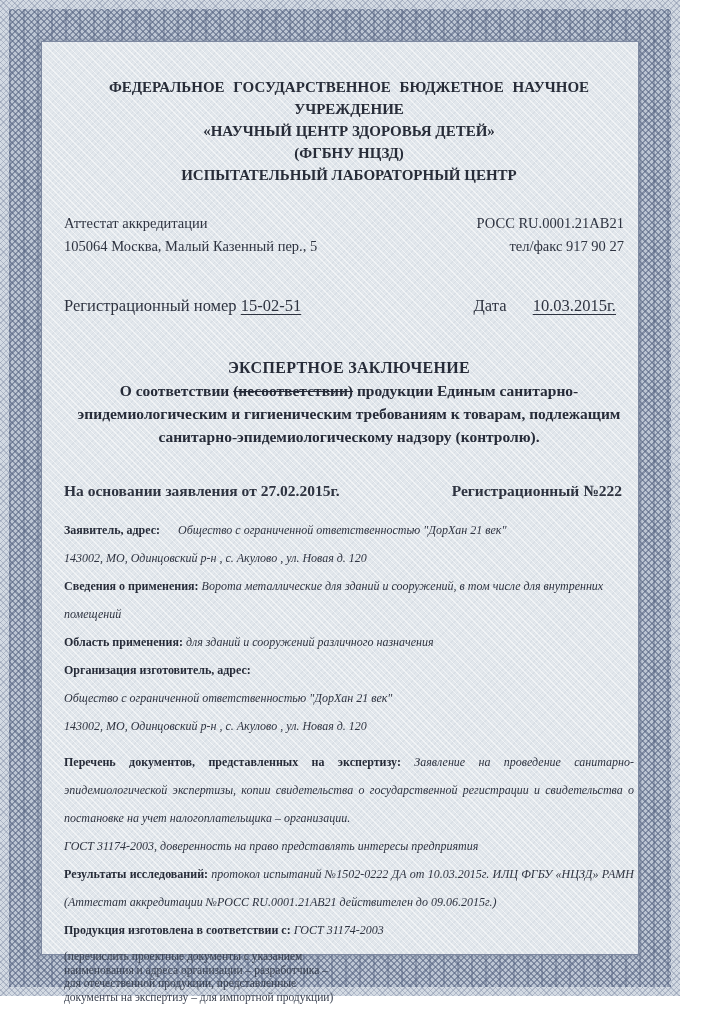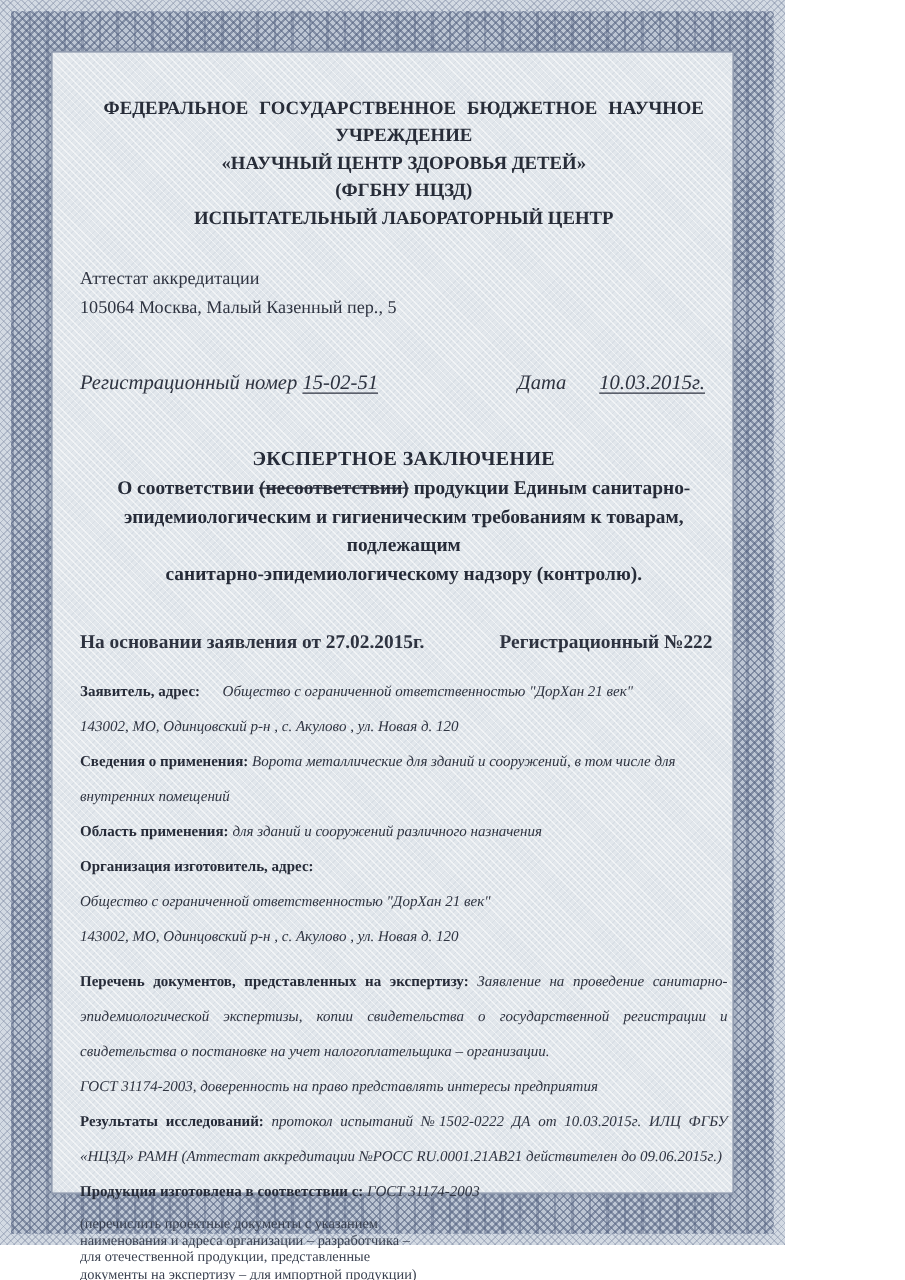--- a/index.html
+++ b/index.html
@@ -1,19 +1,19 @@
 <!DOCTYPE html>
 <html><head>
 <meta charset="utf-8">
 <style>
   html,body{margin:0;padding:0;background:#ffffff;}
   body{width:724px;height:1024px;position:relative;font-family:"Liberation Serif","DejaVu Serif",serif;}
 
   
-  .paper{position:absolute;left:0;top:0;width:628px;height:996px;}
+  .paper{position:absolute;left:0;top:0;width:680px;height:996px;}
 
   
   .frame{position:absolute;inset:0;
     background:
       repeating-linear-gradient(45deg, rgba(122,134,160,.38) 0 1px, rgba(0,0,0,0) 1px 4px),
       repeating-linear-gradient(-45deg, rgba(122,134,160,.38) 0 1px, rgba(0,0,0,0) 1px 4px),
       #d3dae3;}
   
   .band{position:absolute;inset:9px;
     background:
@@ -32,21 +32,21 @@
 
   
   .letterhead{text-align:center;font-weight:bold;font-size:15px;line-height:22px;margin-top:22px;color:#272c38;}
   .letterhead .wide{word-spacing:5px;}
 
   
   .accr-row{display:flex;justify-content:space-between;margin-top:26px;font-size:14.5px;line-height:23px;gap:43px;}
   .accr-right{text-align:right;padding-right:10px;}
 
   
-  .reg-row{display:flex;justify-content:space-between;align-items:baseline;margin-top:38px;font-size:16.5px;padding-right:18px;font-style:italic;}
+  .reg-row{display:flex;justify-content:space-between;align-items:baseline;margin-top:38px;font-size:16.5px;padding-right:18px;}
   .uline{text-decoration:underline;text-underline-offset:3px;}
 
   
   .title-block{text-align:center;margin-top:40px;font-weight:bold;color:#262b38;}
   .title-block .heading{font-size:16px;letter-spacing:.3px;line-height:23px;}
   .title-block .tline{font-size:15.5px;line-height:23px;}
   .struck{text-decoration:line-through;}
 
   
   .basis-row{display:flex;justify-content:space-between;margin-top:34px;font-weight:bold;font-size:15.5px;padding-right:12px;}
@@ -76,20 +76,24 @@
         <div class="wide">ФЕДЕРАЛЬНОЕ  ГОСУДАРСТВЕННОЕ  БЮДЖЕТНОЕ  НАУЧНОЕ УЧРЕЖДЕНИЕ</div>
         <div>«НАУЧНЫЙ ЦЕНТР ЗДОРОВЬЯ ДЕТЕЙ»</div>
         <div>(ФГБНУ НЦЗД)</div>
         <div>ИСПЫТАТЕЛЬНЫЙ ЛАБОРАТОРНЫЙ ЦЕНТР</div>
       </div>
 
       <div class="accr-row">
         <div class="accr-left">
           <div>Аттестат аккредитации</div>
           <div>105064 Москва,  Малый Казенный пер., 5</div>
+        </div>
+        <div class="accr-right">
+          <div>РОСС RU.0001.21АВ21</div>
+          <div>тел/факс 917 90 27</div>
         </div>
       </div>
 
       <div class="reg-row">
         <div>
           <span>Регистрационный номер</span>
           <span class="uline">15-02-51</span>
         </div>
         <div>
           <span>Дата</span>

